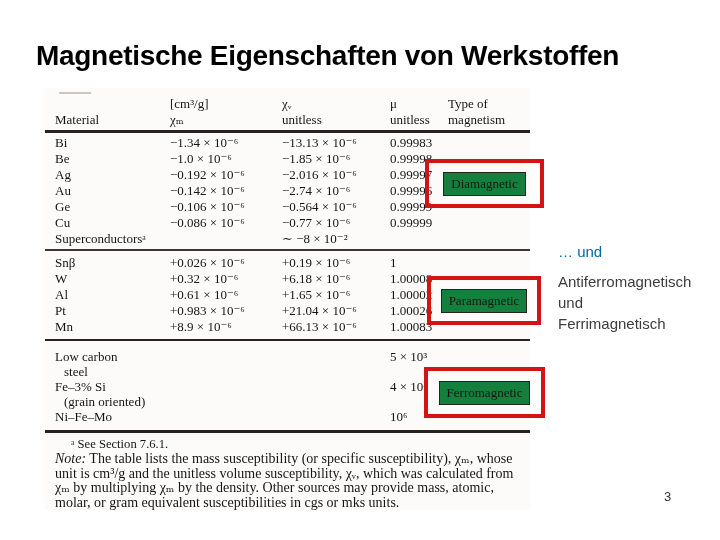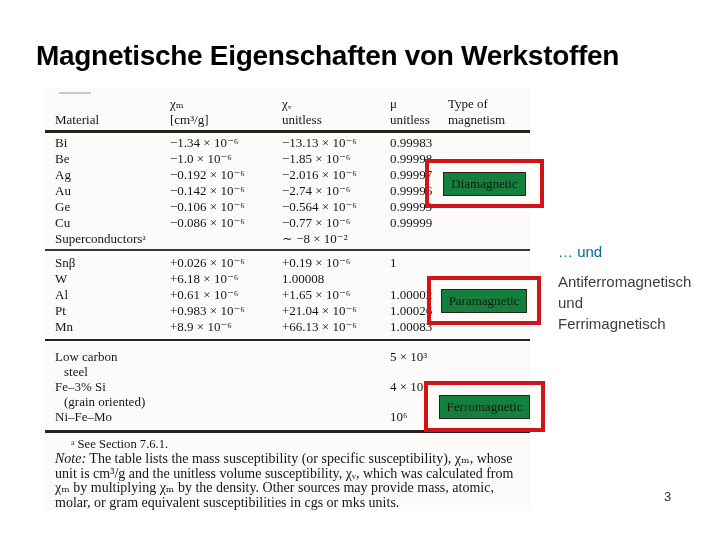--- a/index.html
+++ b/index.html
@@ -53,43 +53,43 @@
   .fn-note .note-label{font-style:italic;}
 
   
   .hl{position:absolute;border:4px solid #d21414;background:transparent;
       display:flex;align-items:center;justify-content:center;}
   .hl-inner{border:1px solid #26231f;background:#15803d;padding:3px 7px;
       font-family:"Liberation Serif","DejaVu Serif",serif;font-size:13px;color:#171513;
       white-space:nowrap;}
   .hl-dia{left:380px;top:71px;width:111px;height:41px;}
   .hl-para{left:382px;top:188px;width:106px;height:41px;}
-  .hl-ferro{left:379px;top:293px;width:113px;height:43px;}
+  .hl-ferro{left:379px;top:279px;width:113px;height:43px;}
 
   
   .side-note-1{position:absolute;left:558px;top:243px;font-size:15px;color:#0369a1;}
   .side-note-2{position:absolute;left:558px;top:271px;font-size:15px;color:#3c3c3c;line-height:21px;}
 
   .page-num{position:absolute;left:664px;top:489px;font-size:13px;color:#333;}
 </style>
 </head>
 <body>
 
 <div class="slide">
 
   <div class="title">Magnetische Eigenschaften von Werkstoffen</div>
 
   <div class="scan">
     <div class="scan-artifact"></div>
 
     <div class="t-head">
       <div class="h-cell h-mat">Material</div>
       <div class="h-cell">
+        <div>[cm³/g]</div>
         <div>χₘ</div>
-        <div>[cm³/g]</div>
       </div>
       <div class="h-cell">
         <div>χᵥ</div>
         <div>unitless</div>
       </div>
       <div class="h-cell">
         <div>μ</div>
         <div>unitless</div>
       </div>
       <div class="h-cell">
@@ -157,20 +157,21 @@
     <div class="t-sec sec-para">
       <div class="t-row">
         <span>Snβ</span>
           <span>+0.026 × 10⁻⁶</span>
           <span>+0.19 × 10⁻⁶</span>
           <span>1</span>
           <span></span>
       </div>
       <div class="t-row">
         <span>W</span>
+          <span>+0.32  × 10⁻⁶</span>
           <span>+6.18 × 10⁻⁶</span>
           <span>1.00008</span>
           <span></span>
       </div>
       <div class="t-row">
         <span>Al</span>
           <span>+0.61  × 10⁻⁶</span>
           <span>+1.65 × 10⁻⁶</span>
           <span>1.00002</span>
           <span></span>

